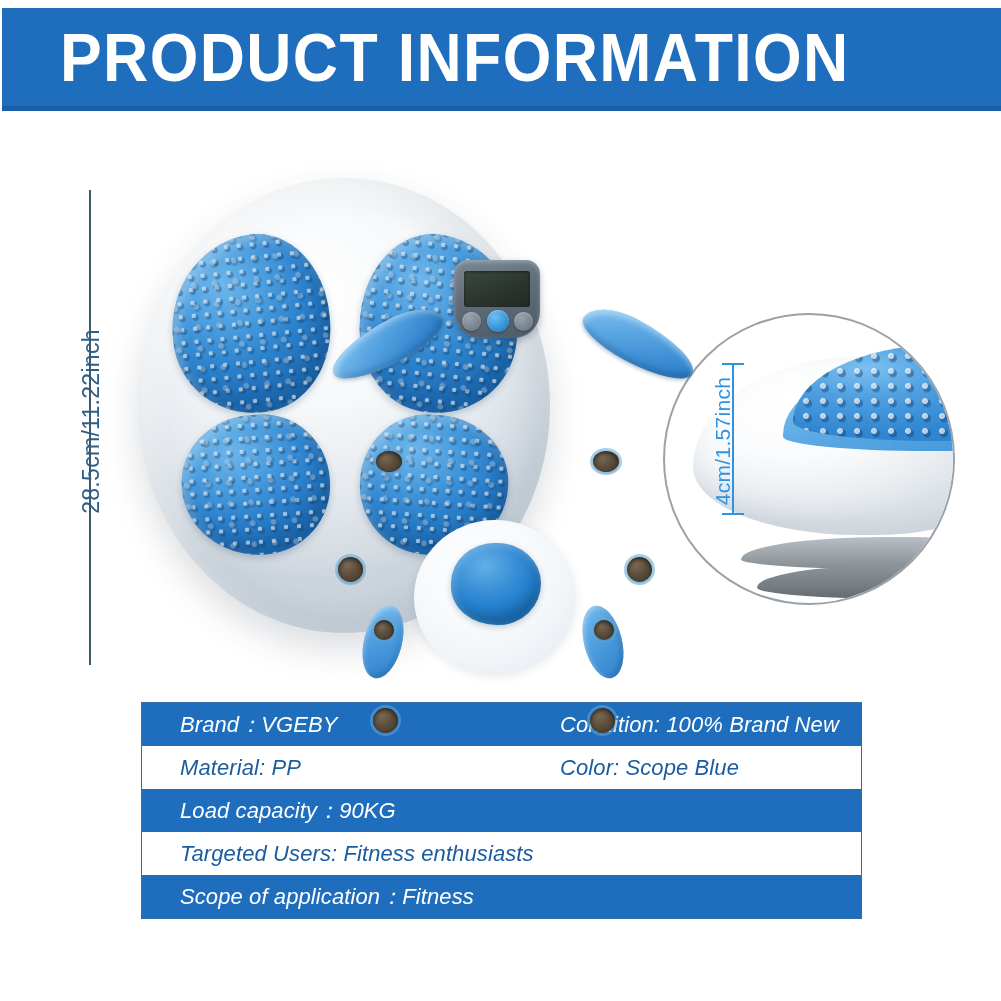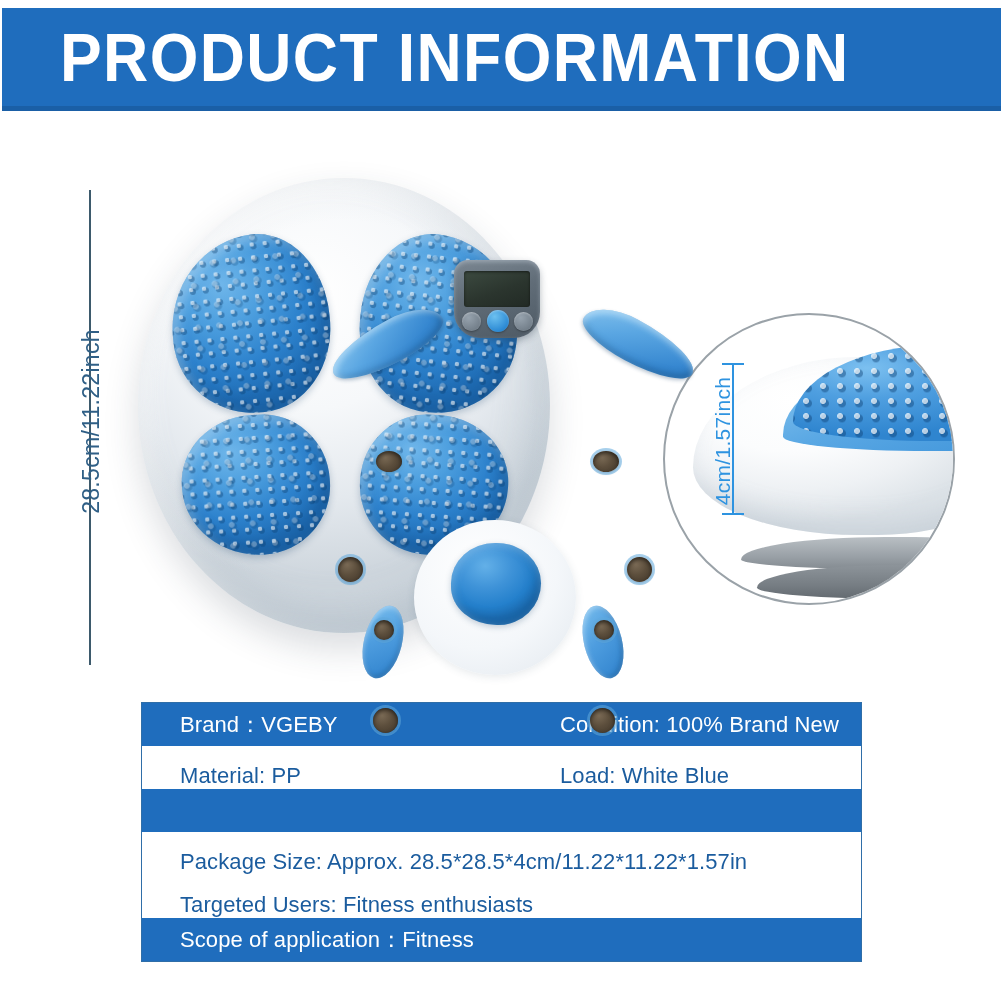--- a/index.html
+++ b/index.html
@@ -401,38 +401,38 @@
   }
 
   
   #spec-table {
     position: absolute;
     left: 141px;
     top: 702px;
     width: 721px;
     border: 1px solid #2f6ea8;
     background: #5eead4;
+    font-style: italic;
   }
   .spec-row {
     display: flex;
     align-items: center;
     height: 43px;
     padding-left: 38px;
     font-size: 22px;
     letter-spacing: 0.1px;
     white-space: nowrap;
   }
   .spec-row.blue {
     background: #1f6dbd;
     color: #ffffff;
   }
   .spec-row.white {
     background: #ffffff;
     color: #1b5c9e;
-    align-items: flex-end;
   }
   .spec-left { flex: 0 0 380px; }
   .spec-right { flex: 1 1 auto; }
   .spec-full { flex: 1 1 auto; }
 </style>
 </head>
 <body>
 
 <div id="page">
 
@@ -501,29 +501,27 @@
 
   <div id="spec-table">
 
     <div class="spec-row blue">
       <div class="spec-left">Brand：VGEBY</div>
       <div class="spec-right">Condition: 100% Brand New</div>
     </div>
 
     <div class="spec-row white">
       <div class="spec-left">Material: PP</div>
-      <div class="spec-right">Load: White Blue</div>
+      <div class="spec-right">Color: Scope Blue</div>
     </div>
 
     <div class="spec-row blue">
-    </div>
-
-    <div class="spec-row white">
-      <div class="spec-full">Package Size: Approx. 28.5*28.5*4cm/11.22*11.22*1.57in</div>
-    </div>
+      <div class="spec-right">Load capacity：90KG</div>
+    </div>
+
 
     <div class="spec-row white">
       <div class="spec-full">Targeted Users: Fitness enthusiasts</div>
     </div>
 
     <div class="spec-row blue">
       <div class="spec-full">Scope of application：Fitness</div>
     </div>
 
   </div>

